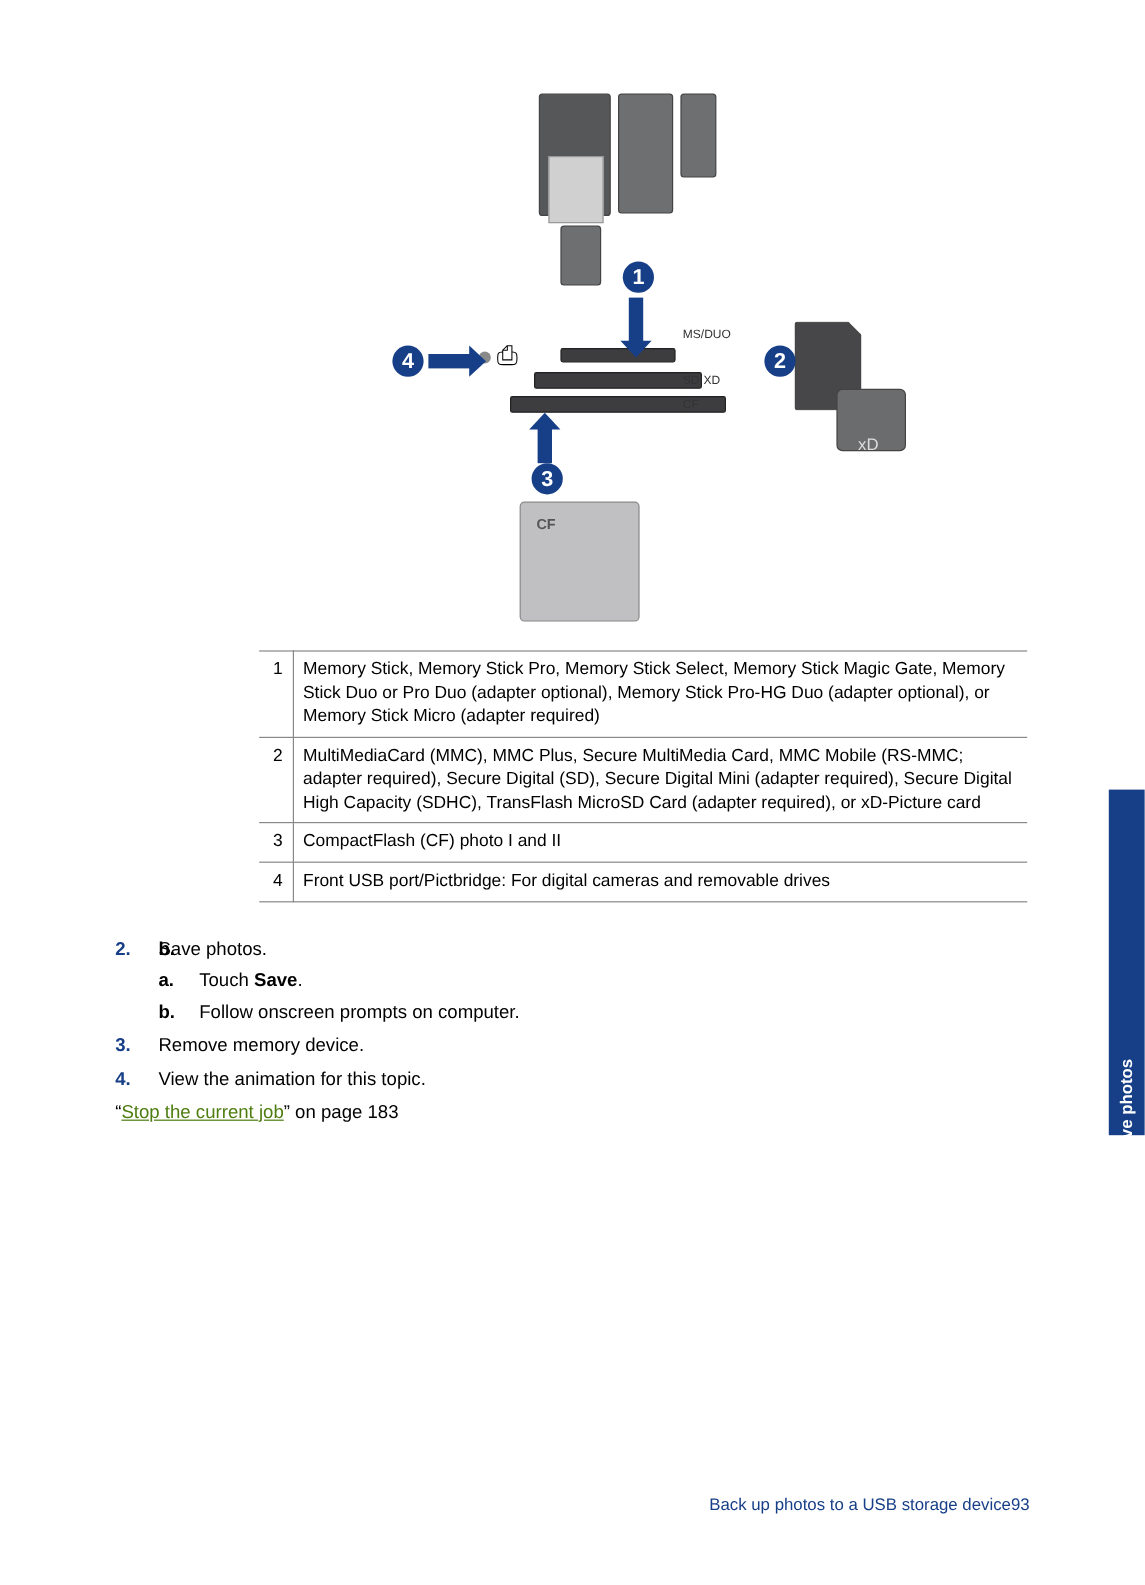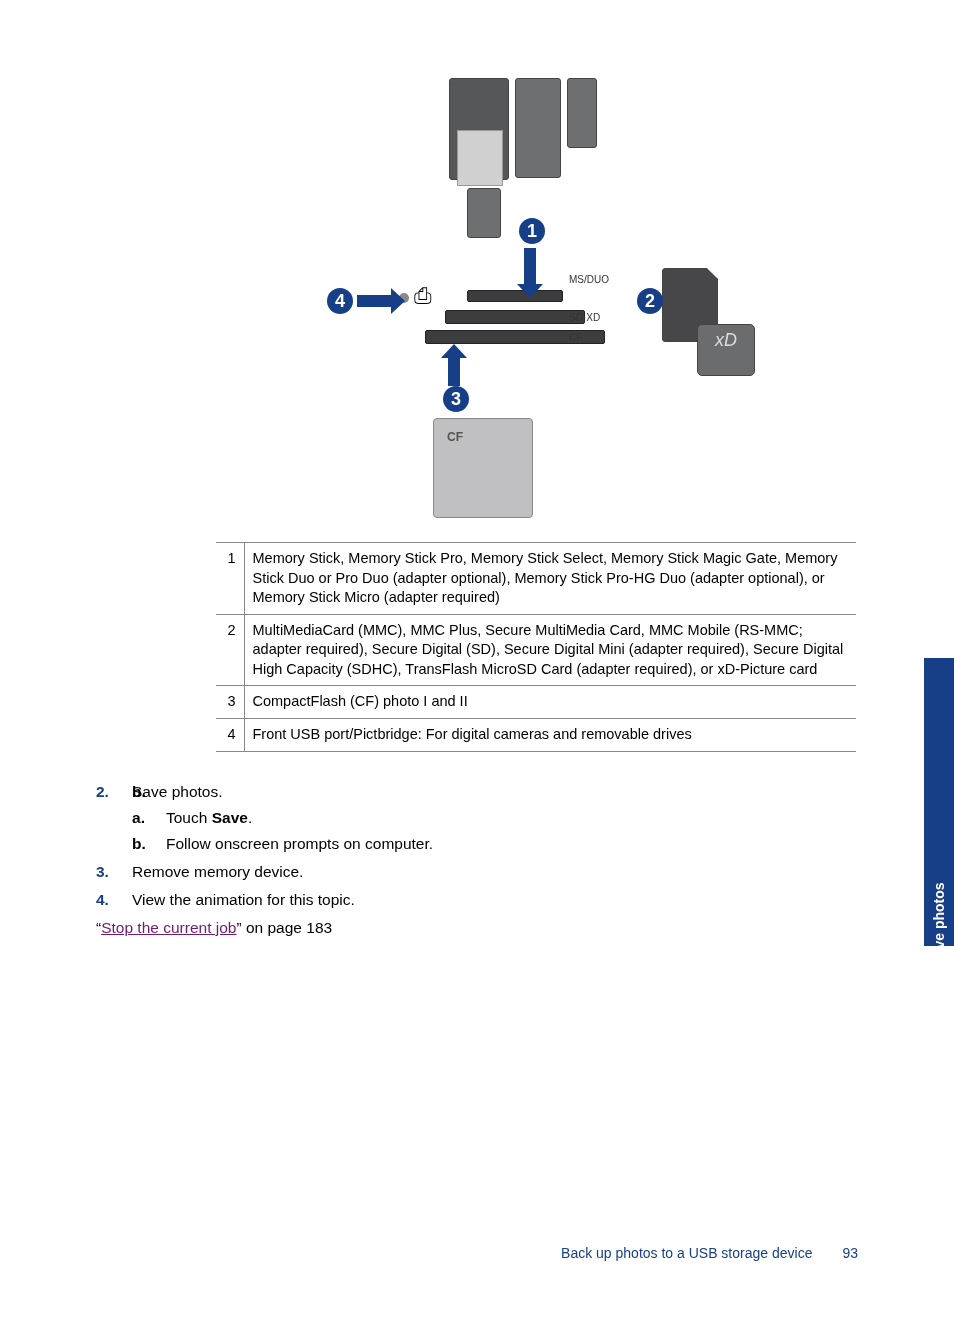--- a/index.html
+++ b/index.html
@@ -40,21 +40,21 @@
   .ms1inner{ position:absolute; left:140px; top:60px; width:46px; height:56px; background:#d0d0d0; border:1px solid #999;}
   .m2adapt { left: 150px; top: 118px; width: 34px; height: 50px; }
   .slot    { position:absolute; background:#3d3d3f; border:1px solid #222; border-radius:2px; height:12px; }
   .slot1   { left:150px; top:220px; width:96px; }
   .slot2   { left:128px; top:240px; width:140px; height:14px; }
   .slot3   { left:108px; top:260px; width:180px; height:14px; }
   .usbdot  { position:absolute; left:82px; top:223px; width:10px; height:10px; border-radius:50%; background:#8a8a8a; }
   .cficon  { position:absolute; left:97px; top:213px; width:22px; height:22px; color:#000; font-size:22px; }
   .sd      { left: 345px; top: 198px; width: 56px; height: 74px; background:#474749; clip-path: polygon(0 0, 80% 0, 100% 15%, 100% 100%, 0 100%); }
   .xd      { left: 380px; top: 254px; width: 58px; height: 52px; background:#6b6c6e; border-radius:5px; }
-  .xdlabel { position:absolute; left:398px; top:260px; font-style:italic; font-size:18px; color:#ddd; }
+  .xdlabel { position:absolute; left:398px; top:292px; font-size:14px; color:#ddd; }
   .cf      { left: 116px; top: 348px; width: 100px; height: 100px; background:#c0c0c2; border:1px solid #888; border-radius:4px; }
   .cflabel { position:absolute; left:130px; top:360px; font-size:12px; color:#555; font-weight:bold; }
   .badge {
     position:absolute; width:26px; height:26px; border-radius:50%;
     background:#173f87; color:#fff; font-weight:bold; font-size:18px;
     display:flex; align-items:center; justify-content:center;
   }
   .b1 { left:202px; top:148px; }
   .b2 { left:320px; top:218px; }
   .b3 { left:126px; top:316px; }
@@ -99,21 +99,21 @@
     font-size: 15.5px;
   }
   .ol1 { list-style: none; padding-left: 0; }
   .ol1 > li { position: relative; padding-left: 36px; margin-bottom: 4px; }
   .ol1 > li > .num { position:absolute; left:0; font-weight:bold; color:#173f87; }
   .ol2 { list-style: none; padding-left: 0; margin-top: 2px; }
   .ol2 > li { position: relative; padding-left: 34px; margin-bottom: 2px; }
   .ol2 > li > .num { position:absolute; left:0; font-weight:bold; }
   .bold { font-weight:bold; }
   .related-h { font-weight:bold; margin-top: 20px; }
-  .link { color:#701a75; text-decoration: underline; }
+  .link { color:#4d7c0f; text-decoration: underline; }
 
   .side-tab {
     position:absolute;
     right:0; top:658px;
     width:30px; height:288px;
     background:#173f87;
     color:#fff;
     display:flex;
     align-items:flex-end;
     justify-content:center;
@@ -125,21 +125,20 @@
     white-space: nowrap;
     font-weight: bold;
     font-size: 14px;
   }
   .footer {
     position:absolute;
     bottom:60px; left:0; right:0;
     padding: 0 96px;
     display:flex;
     justify-content:flex-end;
-    gap: 30px;
     font-size: 14px;
     color:#173f87;
   }
   .footer .pn { font-weight:normal; }
 </style>
 </head>
 <body>
 
 <div class="page">
 

